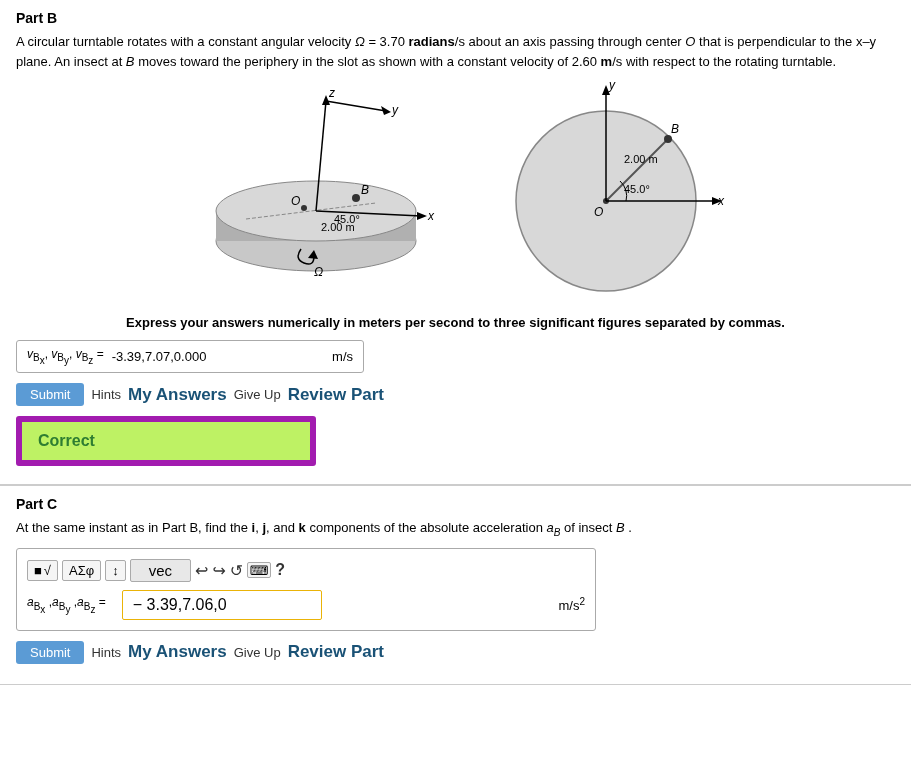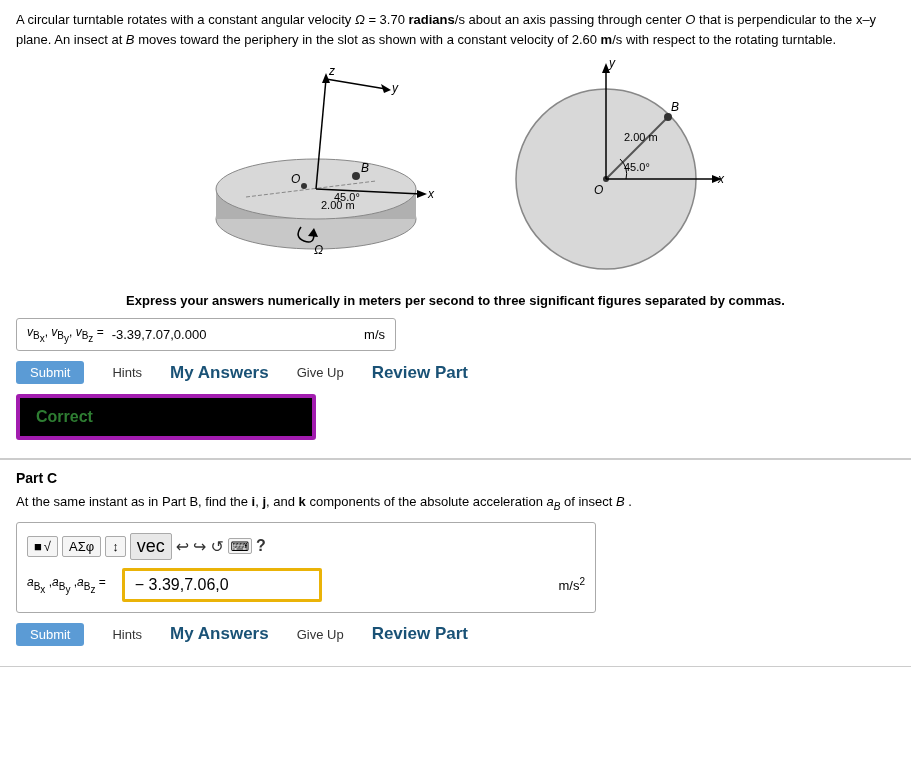--- a/index.html
+++ b/index.html
@@ -52,21 +52,21 @@
       text-align: center;
     }
 
     .answer-row {
       display: flex;
       align-items: center;
       gap: 8px;
       margin-bottom: 10px;
       border: 1px solid #aaa;
       padding: 6px 10px;
-      width: 380px;
+      width: 348px;
       border-radius: 3px;
     }
 
     .answer-label {
       font-size: 12px;
       white-space: nowrap;
     }
 
     .answer-input {
       border: none;
@@ -76,21 +76,21 @@
     }
 
     .answer-unit {
       font-size: 13px;
       white-space: nowrap;
     }
 
     .action-row {
       display: flex;
       align-items: center;
-      gap: 28px;
+      gap: 7px;
       margin-bottom: 10px;
     }
 
     .btn-submit {
       background-color: #5b9bd5;
       color: #fff;
       border: none;
       padding: 4px 14px;
       font-size: 13px;
       cursor: pointer;
@@ -107,22 +107,22 @@
       padding: 0;
       font-weight: bold;
     }
 
     .hints-label {
       font-size: 13px;
       color: #333;
     }
 
     .correct-box {
-      border: 4px solid #a21caf;
-      background: #000000;
+      border: 6px solid #a21caf;
+      background: #bef264;
       color: #2e7d32;
       font-size: 16px;
       font-weight: bold;
       padding: 10px 16px;
       width: 300px;
       border-radius: 3px;
       margin-bottom: 8px;
     }
 
     
@@ -149,22 +149,22 @@
       font-size: 13px;
       border-radius: 2px;
       display: flex;
       align-items: center;
       gap: 2px;
     }
 
     .toolbar-vec {
       background: #e8e8e8;
       border: 1px solid #aaa;
-      padding: 2px 6px;
-      font-size: 18px;
+      padding: 2px 18px;
+      font-size: 15px;
       border-radius: 2px;
       cursor: pointer;
     }
 
     .toolbar-arrow {
       font-size: 16px;
       cursor: pointer;
       color: #333;
       background: none;
       border: none;
@@ -184,21 +184,21 @@
       align-items: center;
       gap: 16px;
     }
 
     .part-c-label {
       font-size: 12px;
       white-space: nowrap;
     }
 
     .part-c-input-box {
-      border: 3px solid #eab308;
+      border: 1px solid #eab308;
       padding: 5px 10px;
       font-size: 16px;
       min-width: 200px;
       border-radius: 2px;
     }
 
     .part-c-unit {
       font-size: 13px;
       flex: 1;
       text-align: right;
@@ -220,20 +220,21 @@
       height: 16px;
       display: inline-flex;
       align-items: center;
       justify-content: center;
     }
   </style>
 </head>
 <body>
 
 <div class="section">
+  <div class="section-title">Part B</div>
 
   <div class="problem-text">
     A circular turntable rotates with a constant angular velocity <span class="italic">Ω</span> = 3.70 <strong>radians</strong>/s about an axis passing through center <span class="italic">O</span> that is perpendicular to the x–y plane. An insect at <span class="italic">B</span> moves toward the periphery in the slot as shown with a constant velocity of 2.60 <strong>m</strong>/s with respect to the rotating turntable.
   </div>
 
   <div class="diagrams-row">
 
     <svg class="diagram-svg" width="260" height="220" viewBox="0 0 260 220">
 
       <ellipse cx="130" cy="160" rx="100" ry="30" fill="#c8c8c8" stroke="#888" stroke-width="1"></ellipse>

